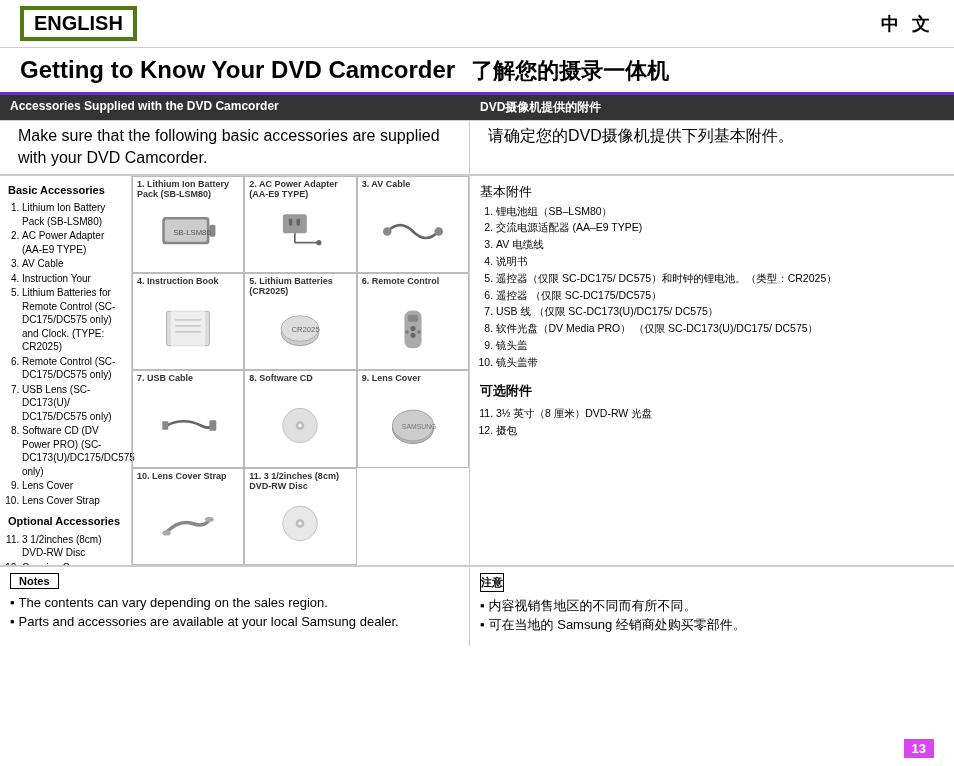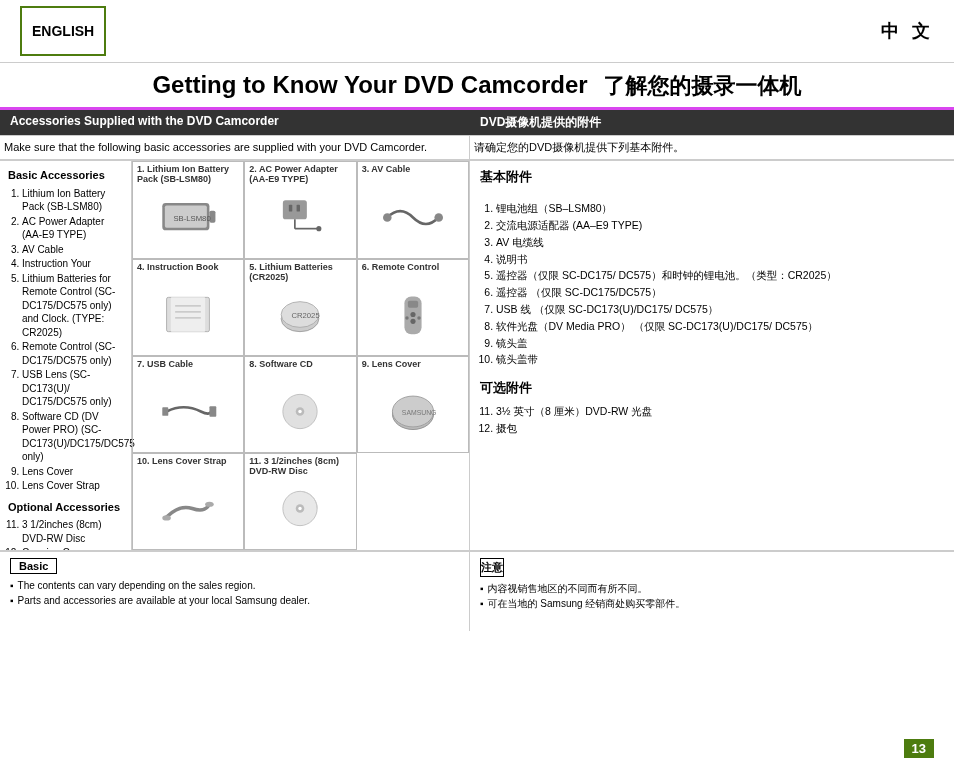--- a/index.html
+++ b/index.html
@@ -15,38 +15,37 @@
 
     
     .header {
       display: flex;
       align-items: center;
       justify-content: space-between;
       padding: 6px 20px;
       border-bottom: 1px solid #ccc;
     }
     .english-box {
-      border: 2px solid #4d7c0f;
-      padding: 15px 10px;
-      font-weight: bold;
-      font-size: 14px;
+      border: 4px solid #4d7c0f;
+      padding: 2px 10px;
+      font-weight: bold;
+      font-size: 20px;
     }
     .chinese-header {
       font-size: 18px;
       font-weight: bold;
       letter-spacing: 4px;
     }
 
     
     .title-bar {
       display: flex;
       align-items: baseline;
       padding: 8px 20px 6px 20px;
-      border-bottom: 3px solid #d946ef;
-      justify-content: center;
+      border-bottom: 3px solid #6d28d9;
     }
     .title-en {
       font-size: 24px;
       font-weight: bold;
       margin-right: 16px;
     }
     .title-cn {
       font-size: 22px;
       font-weight: bold;
     }
@@ -77,22 +76,22 @@
     .section-header-cn {
       background: #333;
       color: #fff;
       font-weight: bold;
       padding: 4px 10px;
       font-size: 12px;
     }
 
     
     .supplied-text {
-      padding: 4px 4px;
-      font-size: 11px;
+      padding: 4px 18px;
+      font-size: 16px;
       line-height: 1.4;
       border-bottom: 1px solid #ccc;
     }
 
     
     .accessories-body {
       display: flex;
       flex: 1;
       overflow: hidden;
     }
@@ -171,23 +170,23 @@
     }
 
     .right-cn-list {
       padding: 6px 10px;
       font-size: 10.5px;
       line-height: 1.6;
       width: 100%;
     }
 
     .right-cn-list h4 {
-      font-weight: bold;
+      font-weight: normal;
       font-size: 13px;
-      margin-bottom: 12px;
+      margin-bottom: 0;
     }
 
     .right-cn-list ol {
       padding-left: 16px;
     }
 
     .right-cn-list .optional-header-cn {
       font-weight: bold;
       font-size: 13px;
       margin-top: 10px;
@@ -224,38 +223,38 @@
     .notes-title-cn {
       display: inline-block;
       border: 1px solid #000;
       padding: 1px 0;
       font-weight: bold;
       font-size: 11px;
       margin-bottom: 4px;
     }
 
     .notes-item {
-      font-size: 10px;
+      font-size: 13px;
       line-height: 1.5;
       display: flex;
       align-items: flex-start;
     }
 
     .notes-item::before {
       content: "▪";
       margin-right: 4px;
       flex-shrink: 0;
     }
 
     
     .page-number {
       position: absolute;
       bottom: 8px;
       right: 20px;
-      background: #4d7c0f;
+      background: #d946ef;
       color: #fff;
       padding: 2px 8px;
       font-weight: bold;
       font-size: 13px;
     }
 
     
     svg {
       max-width: 100%;
       max-height: 100%;
@@ -461,21 +460,21 @@
             <li>3½ 英寸（8 厘米）DVD-RW 光盘</li>
             <li>摄包</li>
           </ol>
       </div>
     </div>
   </div>
 </div>
 
 <div class="notes-area">
   <div class="notes-left">
-    <div class="notes-title">Basic</div>
+    <div class="notes-title">Notes</div>
     <div id="notes-en-container">
         <div class="notes-item">The contents can vary depending on the sales region.</div>
         <div class="notes-item">Parts and accessories are available at your local Samsung dealer.</div>
       </div>
   </div>
   <div class="notes-right">
     <div class="notes-title-cn">注意</div>
     <div id="notes-cn-container">
         <div class="notes-item">内容视销售地区的不同而有所不同。</div>
         <div class="notes-item">可在当地的 Samsung 经销商处购买零部件。</div>

